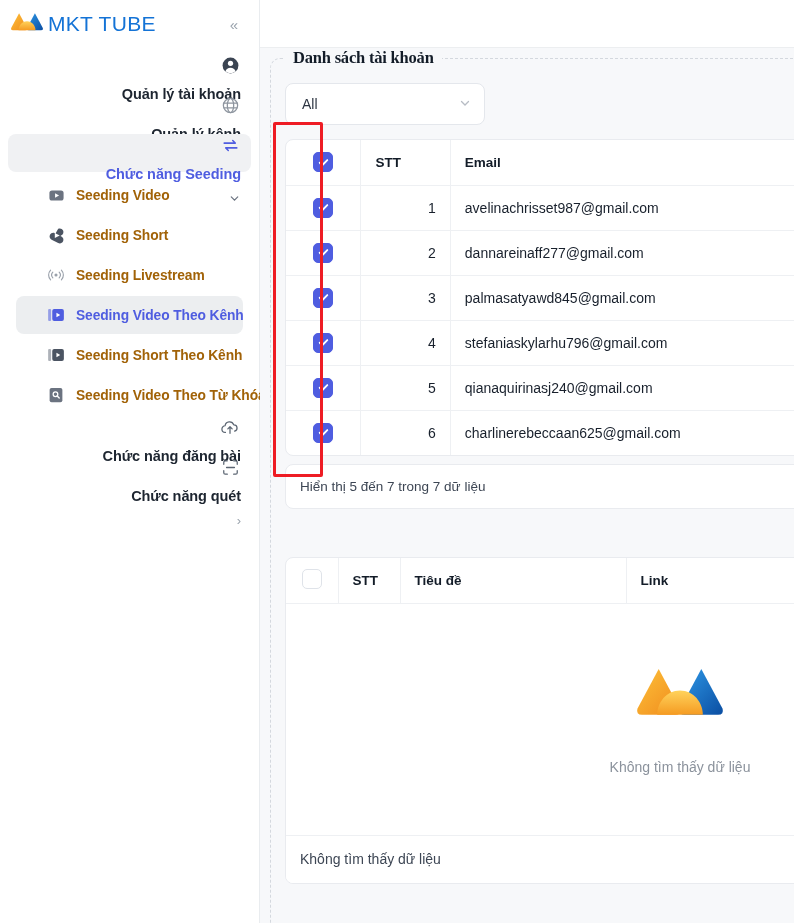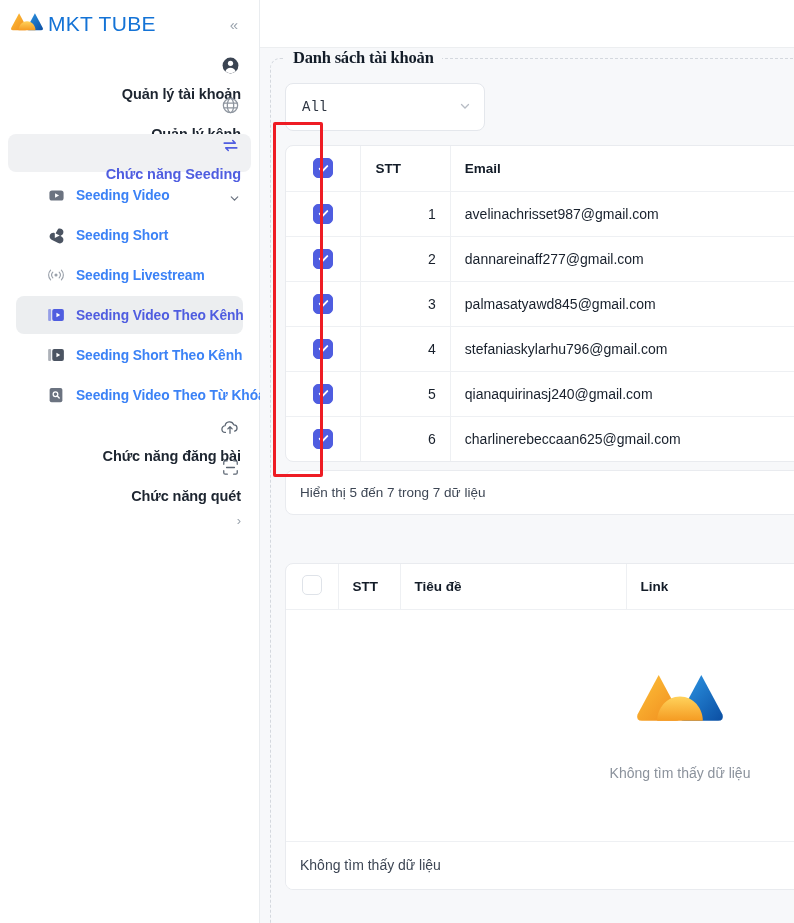--- a/index.html
+++ b/index.html
@@ -55,21 +55,21 @@
   .nav-item.group-active .ico { color: #4f5de0; }
   .nav-item.group-active .caret { color:#6b7380; }
 
   .sub { padding: 2px 8px 0 8px; }
   .sub-item {
     display:flex; align-items:center; gap:10px;
     height: 38px; padding: 0 10px 0 30px;
     border-radius: 8px; margin-bottom: 2px; cursor: pointer;
   }
   .sub-item .ico { width:20px; height:20px; flex:0 0 20px; display:flex; align-items:center; justify-content:center; color:#5b6572; }
-  .sub-item .label { font-size: 13.8px; font-weight:700; color:#3b82f6; white-space:nowrap; letter-spacing:-0.1px; }
+  .sub-item .label { font-size: 13.8px; font-weight:700; color:#a16207; white-space:nowrap; letter-spacing:-0.1px; }
   .sub-item.active { background:#eceef0; }
   .sub-item.active .label { color:#4f5de0; }
   .sub-item.active .ico { color:#4f5de0; }
 
   
   .main { flex: 1 1 auto; height:923px; position: relative; background:#ffffff; overflow:hidden; }
   .topbar { height: 48px; background:#ffffff; border-bottom:1px solid #eceef0; }
   .content {
     position:absolute; top:48px; left:0; right:0; bottom:0;
     background: #f7f8fa;
@@ -88,24 +88,24 @@
     height: 895px;
   }
   .panel-legend {
     position:absolute; top:-11px; left:14px;
     background:#f7f8fa; padding: 0 8px;
     font-size: 16.5px; font-weight: 700; color:#131c28; letter-spacing:-0.2px;font-family:Liberation Serif, serif;
   }
 
   .toolbar { display:flex; align-items:center; gap: 16px; margin: 6px 0 14px 0; }
   .select-box {
-    width: 200px; height: 48px; background:#ffffff;
+    width: 200px; height: 42px; background:#ffffff;
     border:1px solid #e4e7ec; border-radius: 8px;
     display:flex; align-items:center; padding: 0 12px 0 16px;
-    font-size: 14px; color:#2d3542; cursor:pointer;font-family:Liberation Mono, monospace;
+    font-size: 14px; color:#2d3542; cursor:pointer;
   }
   .select-box .val { flex:1 1 auto; }
   .select-box .chev { color:#b7bcc4; font-size:12px; line-height:1; }
   .btn-import {
     height: 40px; padding: 0 18px; border:none; border-radius: 7px;
     background: #e0ac16; color:#ffffff; font-size:14px; font-weight:600;
     font-family:"Liberation Sans", sans-serif; cursor:pointer; letter-spacing:-0.1px;
   }
 
   

